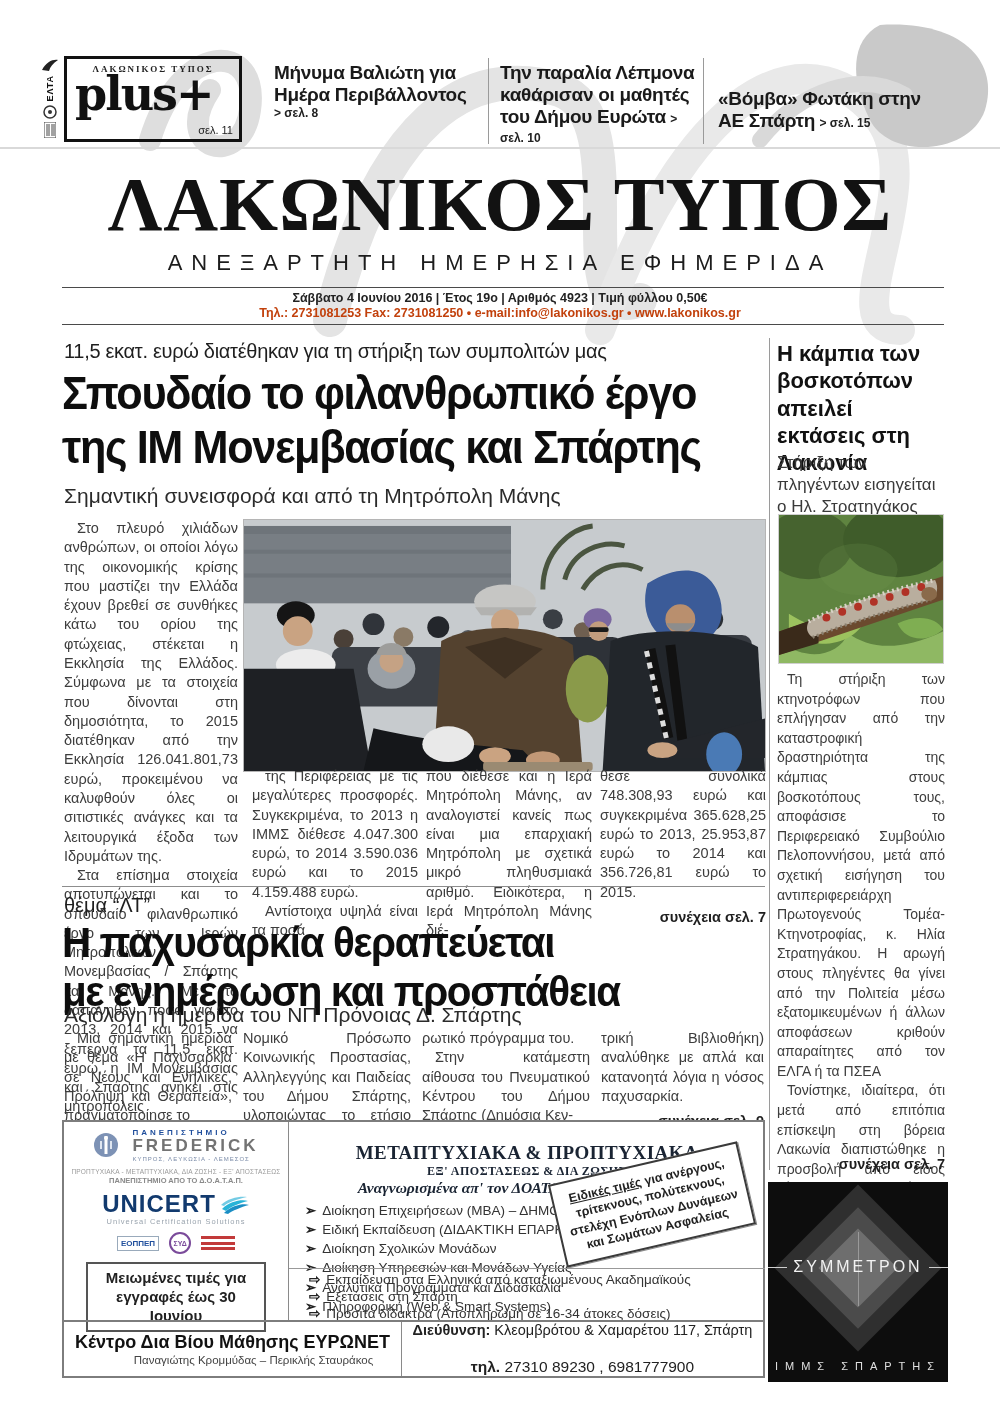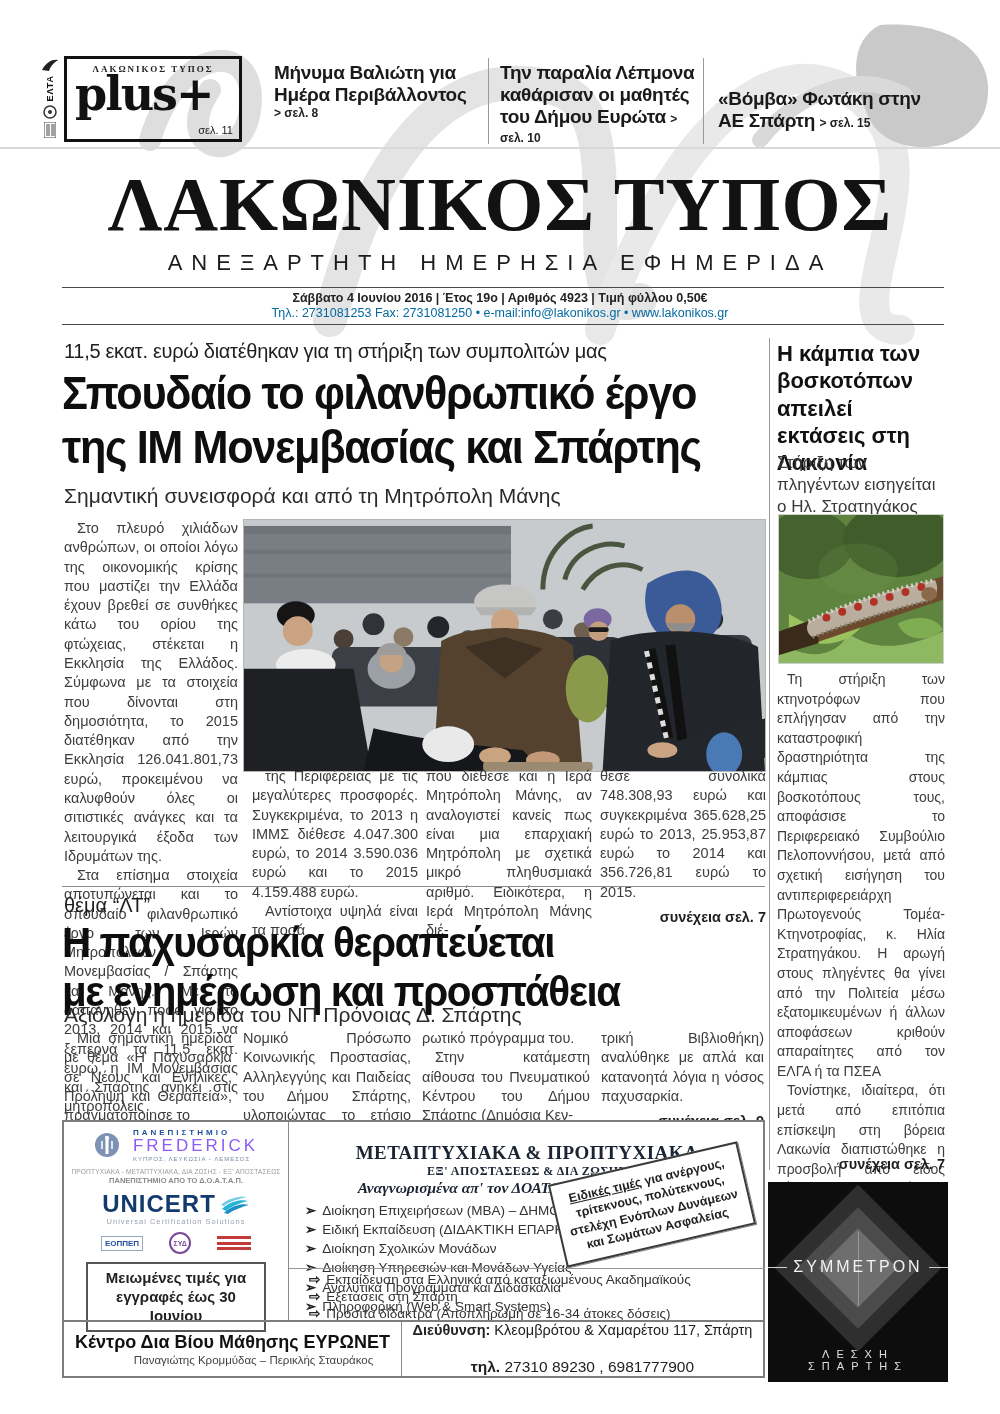--- a/index.html
+++ b/index.html
@@ -32,21 +32,21 @@
 
   
   #masthead-title{left:0;top:166px;width:1000px;text-align:center;font-family:"Liberation Serif",serif;
       font-weight:bold;font-size:76px;color:#121212;letter-spacing:1px;line-height:1;z-index:2;}
   #masthead-subtitle{left:0;top:250px;width:1000px;text-align:center;font-size:22px;color:#1c1c1c;
       letter-spacing:9px;z-index:2;}
   .m-rule{left:62px;width:882px;height:1px;background:#4a4a4a;z-index:2;}
   #m-rule-1{top:287px;}
   #m-rule-2{top:324px;}
   #masthead-dateline{left:0;top:291px;width:1000px;text-align:center;font-size:12.5px;font-weight:bold;color:#222;z-index:2;}
-  #masthead-contact{left:0;top:306px;width:1000px;text-align:center;font-size:12.5px;font-weight:normal;color:#0369a1;z-index:2;}
+  #masthead-contact{left:0;top:306px;width:1000px;text-align:center;font-size:12.5px;font-weight:bold;color:#c2410c;z-index:2;}
 
   
   #lead-kicker{left:64px;top:340px;width:700px;font-size:20px;color:#1e1e1e;letter-spacing:-0.3px;z-index:2;}
   #lead-headline{left:62px;top:366px;width:780px;font-size:47px;font-weight:bold;color:#0e0e0e;line-height:1.14;
       letter-spacing:-1.5px;transform:scaleX(.92);transform-origin:left top;z-index:2;}
   #lead-subhead{left:64px;top:484px;width:700px;font-size:21px;color:#2b2b2b;z-index:2;}
   .bodytext{font-size:14.5px;line-height:1.33;color:#3d3d3d;}
   .bodytext p{margin:0;text-indent:13px;}
   #lead-colL{left:64px;top:519px;width:174px;height:366px;z-index:2;}
   #lead-photo{left:243px;top:519px;width:523px;height:253px;border:1px solid #b5b5b5;box-sizing:border-box;z-index:2;}
@@ -75,28 +75,28 @@
   #side-body p{margin:0;text-indent:10px;}
   #side-continuation{left:777px;top:1150px;width:168px;z-index:2;}
 
   
   #edu-ad{left:62px;top:1120px;width:703px;height:258px;border:2px solid #7d7d7d;box-sizing:border-box;background:#fff;z-index:2;}
   #edu-left{position:absolute;left:0;top:0;width:225px;height:198px;border-right:1px solid #8a8a8a;box-sizing:border-box;
       display:flex;flex-direction:column;align-items:center;padding-top:6px;}
   #fred-row{display:flex;align-items:center;gap:13px;}
   #fred-text{text-align:left;}
   #fred-small{font-size:8px;letter-spacing:3px;color:#1f4e9c;font-weight:bold;}
-  #fred-name{font-size:17px;font-weight:normal;color:#8b5cf6;letter-spacing:3px;line-height:1;}
+  #fred-name{font-size:17px;font-weight:bold;color:#737373;letter-spacing:3px;line-height:1;}
   #fred-loc{font-size:6px;letter-spacing:1px;color:#7a8ba8;margin-top:2px;}
   #accr1{font-size:6.5px;color:#9a9a9a;margin-top:6px;letter-spacing:.2px;}
   #accr2{font-size:7.5px;color:#8a8a8a;font-weight:bold;margin-top:1px;}
   #unicert-row{display:flex;align-items:center;gap:4px;margin-top:7px;}
   #unicert-name{font-size:24px;font-weight:bold;color:#123a6e;letter-spacing:1px;line-height:1;}
   #unicert-tag{font-size:7.5px;color:#9aa4ae;letter-spacing:1px;margin-top:1px;text-align:center;}
-  #partner-row{display:flex;align-items:center;gap:26px;margin-top:6px;}
+  #partner-row{display:flex;align-items:center;gap:10px;margin-top:6px;}
   #logo-eoppep{font-size:8px;font-weight:bold;color:#1f4e9c;border:1px solid #9ab;padding:2px 3px;}
   #logo-syd{width:18px;height:18px;border-radius:50%;border:2px solid #7a4a9a;color:#7a4a9a;font-size:7px;font-weight:bold;
       display:flex;align-items:center;justify-content:center;}
   #logo-red{width:34px;height:14px;display:flex;flex-direction:column;justify-content:space-between;}
   #logo-red i{display:block;height:3px;background:#c23a3a;}
   #offer-box{border:2px solid #555;margin-top:8px;padding:5px 0;text-align:center;
       font-size:15px;font-weight:bold;color:#222;width:180px;box-sizing:border-box;line-height:1.25;}
   #edu-right{position:absolute;left:225px;top:0;width:476px;height:198px;}
   .edu-h{text-align:center;font-family:"Liberation Serif",serif;font-weight:bold;color:#1a2433;}
   #edu-h1{margin-top:20px;font-size:19px;letter-spacing:.5px;}
@@ -421,16 +421,16 @@
   </div>
 
   <div id="sym-ad" class="abs">
     <div id="dia-1" class="diamond"></div>
     <div id="dia-2" class="diamond"></div>
     <div id="dia-3" class="diamond"></div>
     <div id="sym-pin"></div>
     <div id="sym-name">
         <span>ΣΥΜΜΕΤΡΟΝ</span>
       </div>
-    <div id="sym-sub">ΛΕΣΧΗ ΣΠΑΡΤΗΣ</div>
+    <div id="sym-sub">ΙΜΜΣ ΣΠΑΡΤΗΣ</div>
   </div>
 
 </div>
 
 </body></html>

